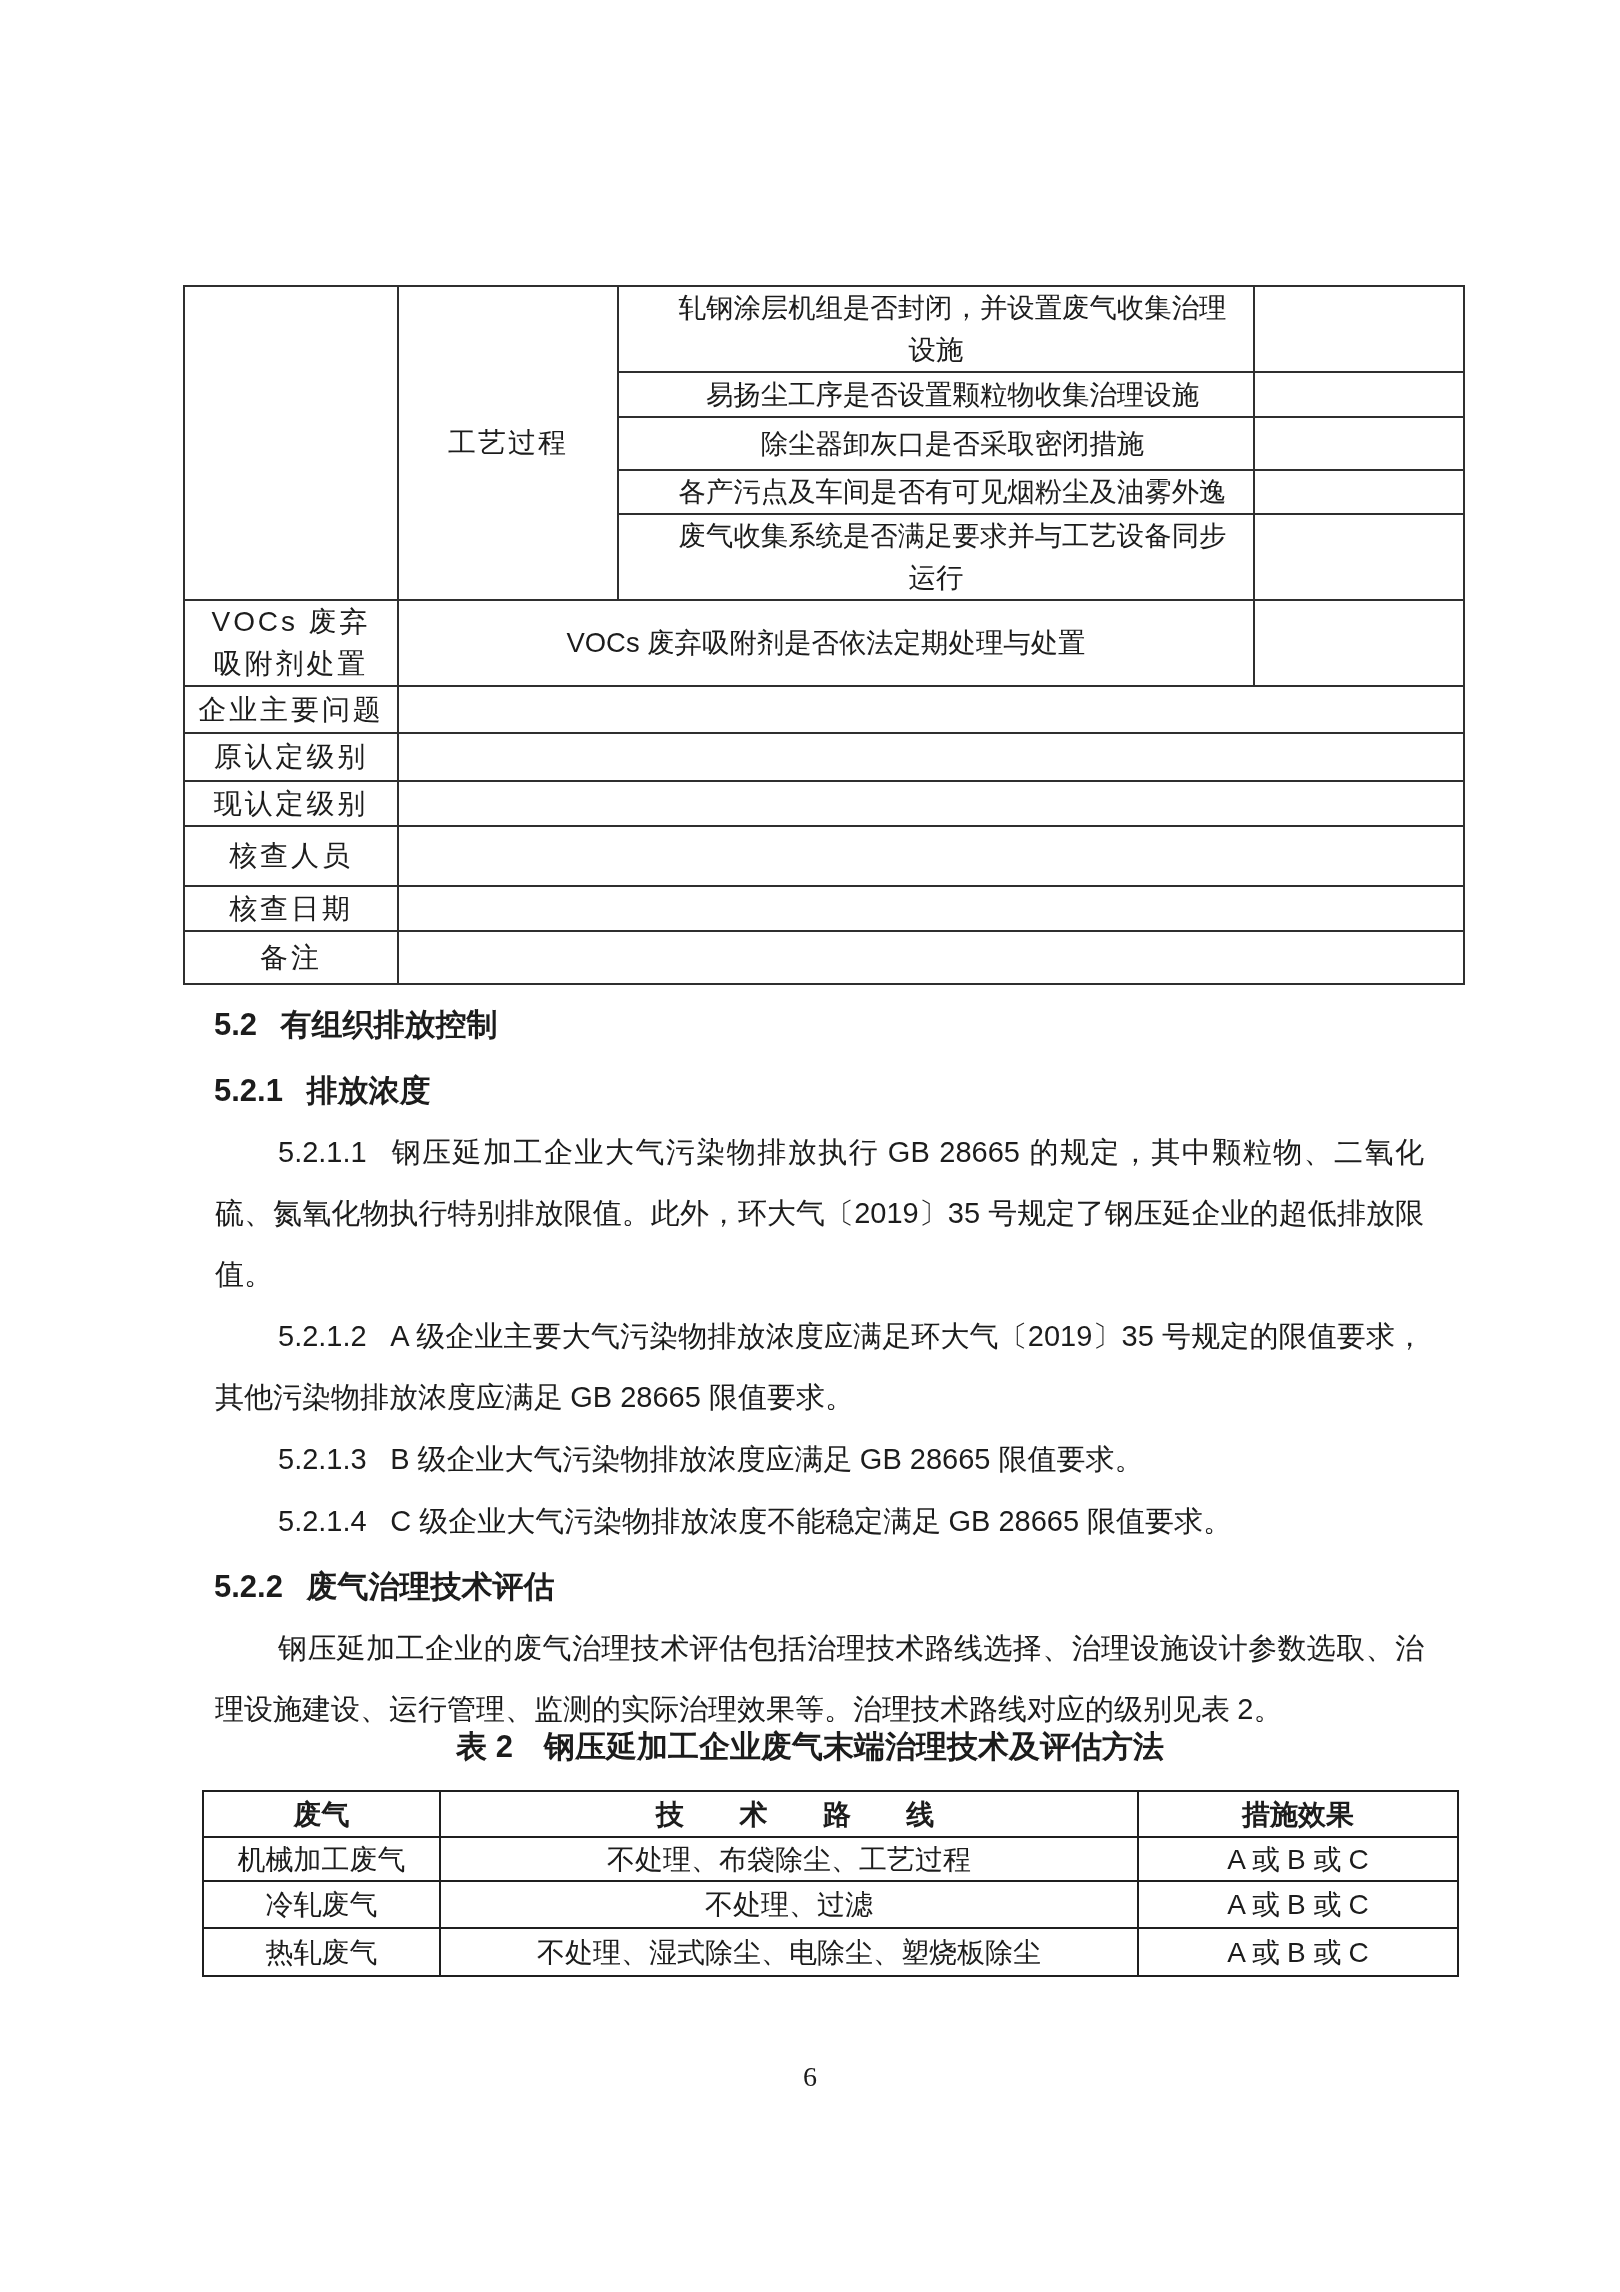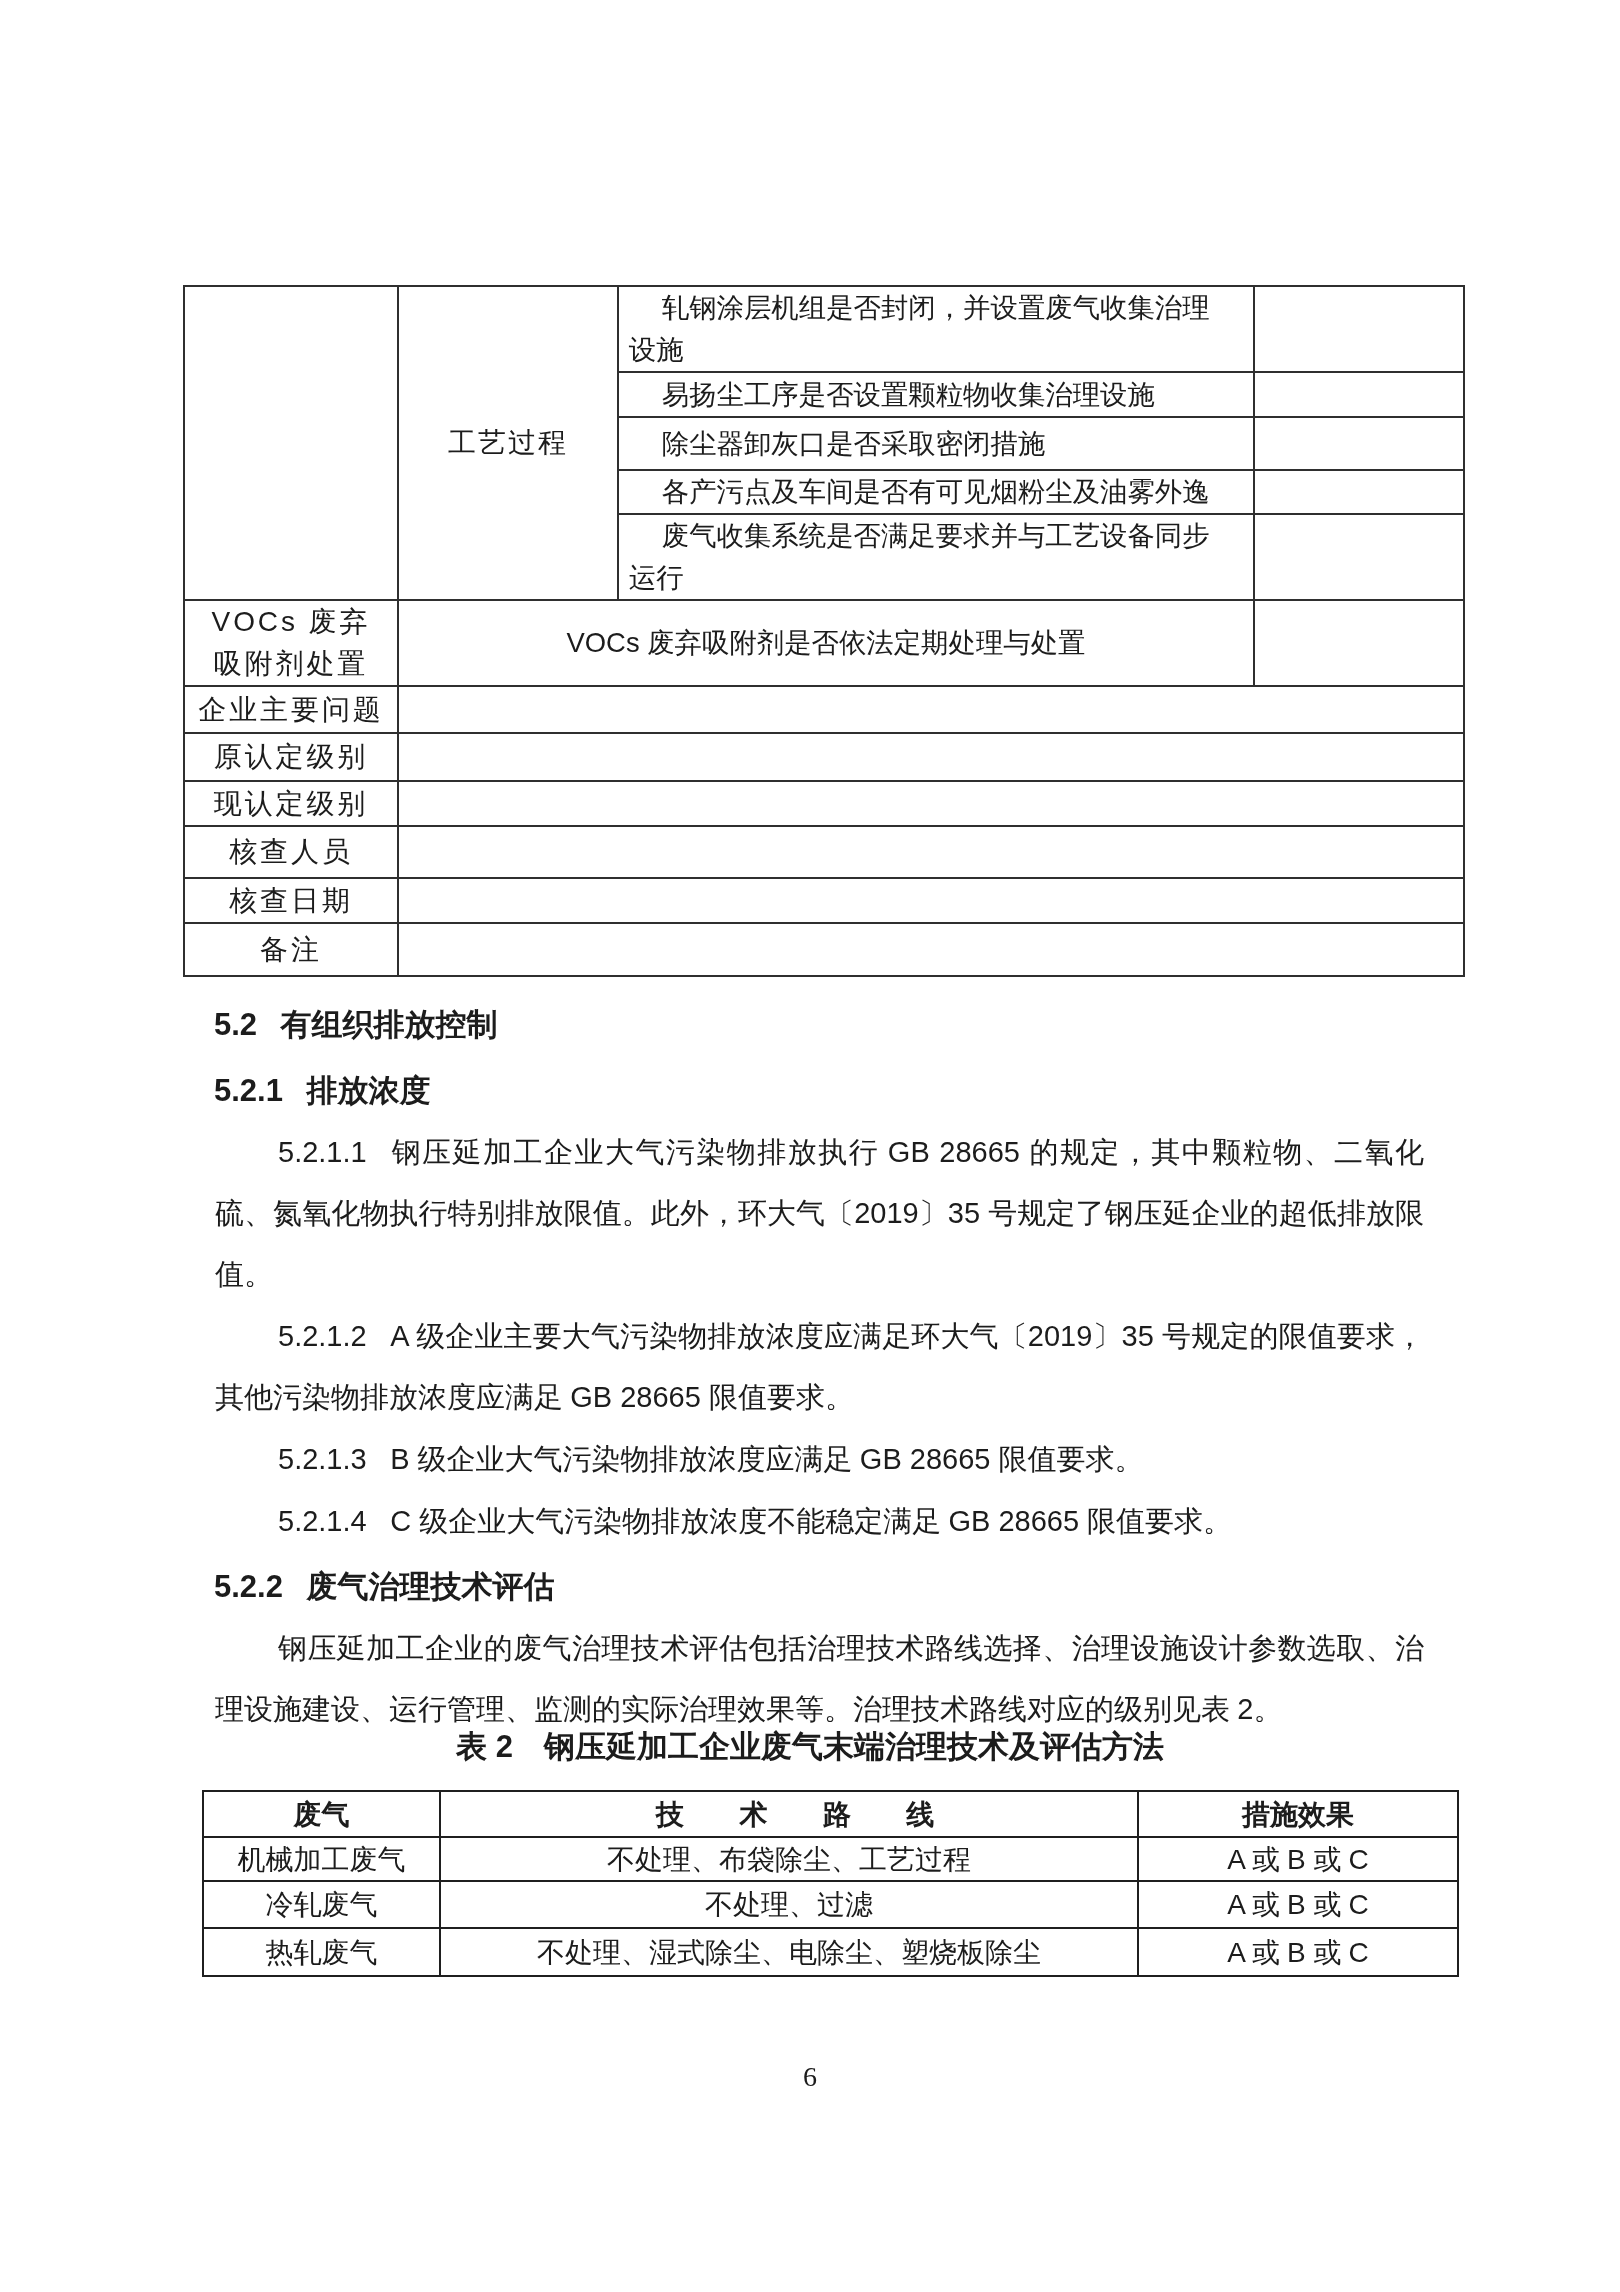--- a/index.html
+++ b/index.html
@@ -11,21 +11,21 @@
 
   
   table { border-collapse:collapse; table-layout:fixed; }
   .t1 { position:absolute; left:183px; top:285px; width:1279px; }
   .t1 td {
     border:2px solid #2f2f2f; vertical-align:middle;
     font-size:27.4px; line-height:42px; padding:0 9.8px; overflow:hidden;
   }
   .t1 td.cat { border-right:2px solid #2f2f2f; }
   .t1 .plabel { text-align:center; letter-spacing:2px; font-size:28px; }
-  .t1 .q { text-align:left; text-indent:33px; white-space:pre-line; }
+  .t1 .q { text-align:center; text-indent:33px; white-space:pre-line; }
   .t1 .vq { text-align:center; text-indent:0; }
   .t1 .label { text-align:center; letter-spacing:2.9px; font-size:28px; padding:0 3.9px; white-space:pre-line; }
   .t1 .ans, .t1 .val { padding:0; }
 
   
   .content {
     position:absolute; left:214px; top:994px; width:1211px;
     font-size:29px; line-height:61px; text-align:justify;
   }
   .content .hd {
@@ -105,21 +105,21 @@
         <td class="val" colspan="3"></td>
       </tr>
       <tr style="height:48px">
         <td class="label">原认定级别</td>
         <td class="val" colspan="3"></td>
       </tr>
       <tr style="height:45px">
         <td class="label">现认定级别</td>
         <td class="val" colspan="3"></td>
       </tr>
-      <tr style="height:52px">
+      <tr style="height:60px">
         <td class="label">核查人员</td>
         <td class="val" colspan="3"></td>
       </tr>
       <tr style="height:45px">
         <td class="label">核查日期</td>
         <td class="val" colspan="3"></td>
       </tr>
       <tr style="height:53px">
         <td class="label">备注</td>
         <td class="val" colspan="3"></td>

